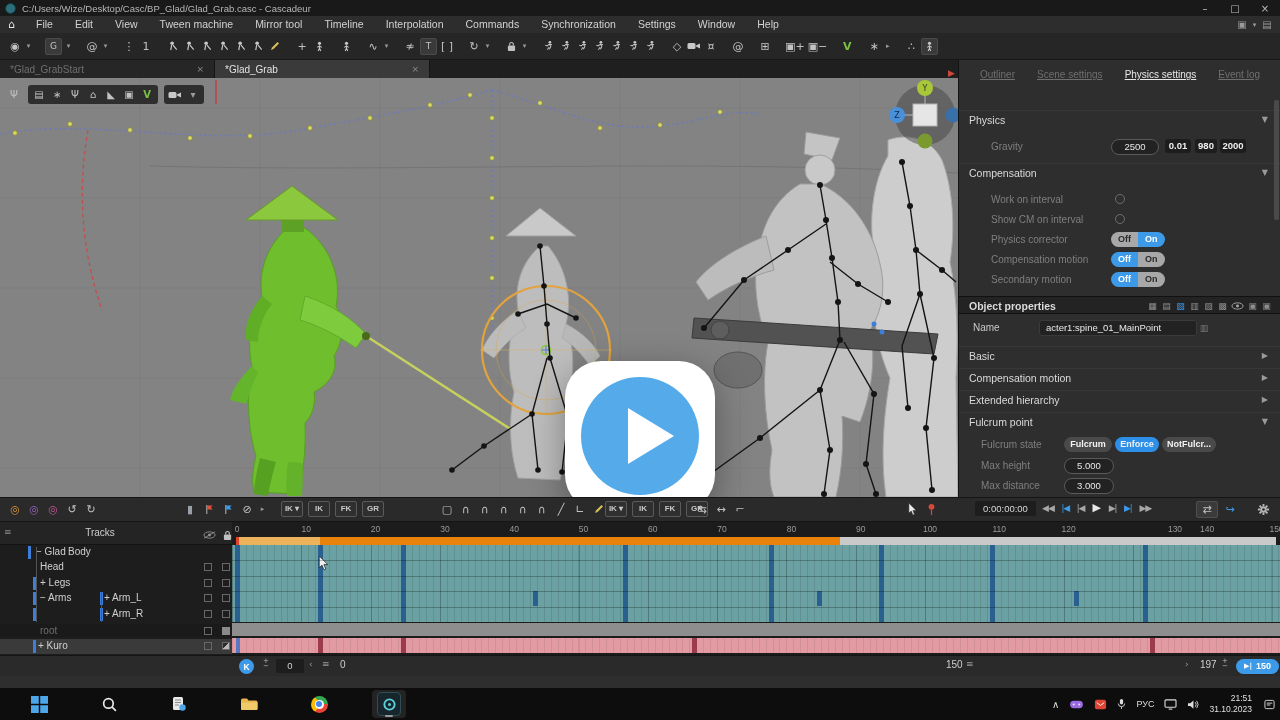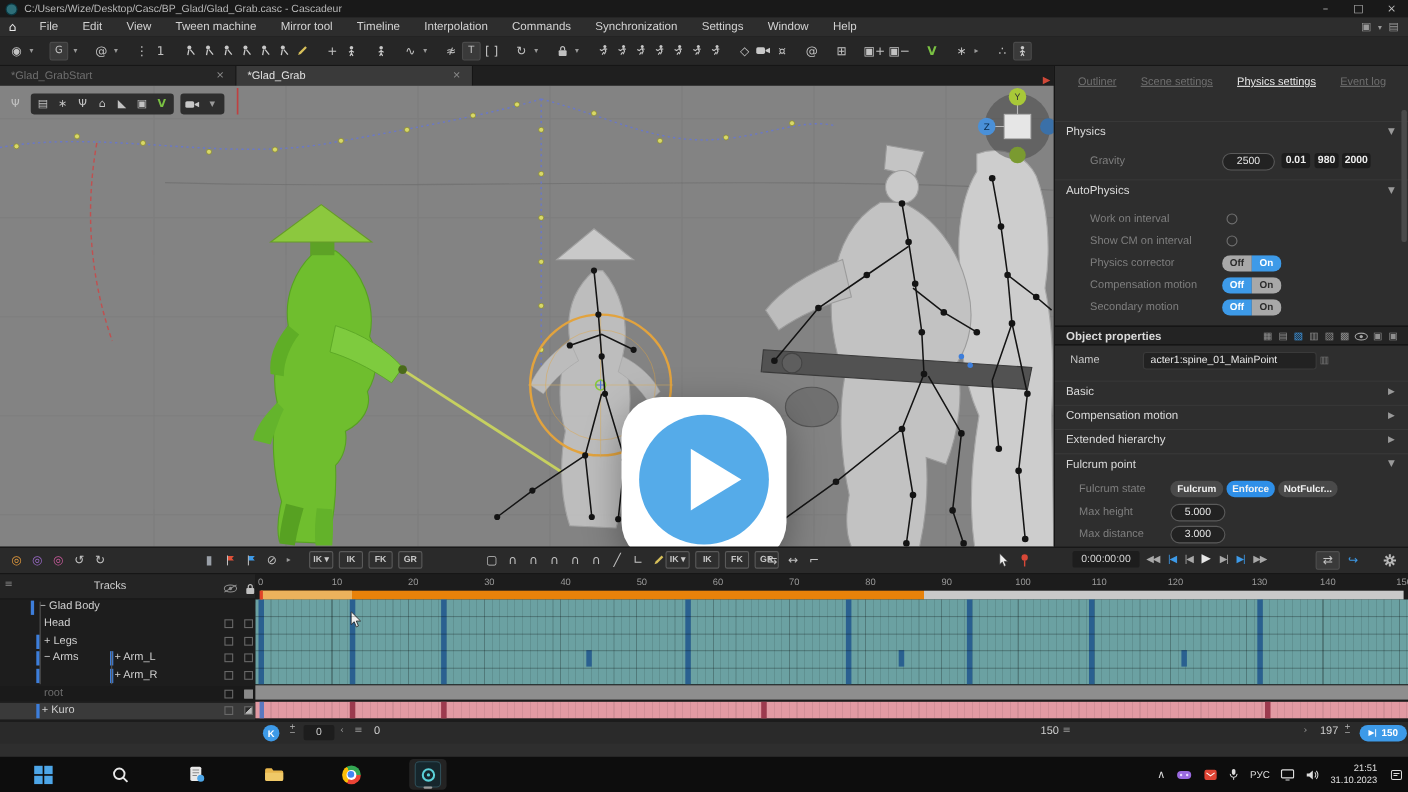--- a/index.html
+++ b/index.html
@@ -568,21 +568,21 @@
       <span>Physics</span>
       <span class="car">▼</span>
     </div>
     <span class="plabel" style="left:32px;top:81px;">Gravity</span>
     <span class="pfield" style="left:152px;top:79px;width:46px;">2500</span>
     <span class="pbtn" style="left:206px;top:79px;width:26px;text-align:center;">0.01</span>
     <span class="pbtn" style="left:236px;top:79px;width:22px;">980</span>
     <span class="pbtn" style="left:261px;top:79px;width:26px;">2000</span>
 
     <div class="sect-h" style="top:103px;">
-      <span>AutoPhysics</span>
+      <span>Compensation</span>
       <span class="car">▼</span>
     </div>
     <span class="plabel" style="left:32px;top:134px;">Work on interval</span>
     <span class="radio" style="left:156px;top:134px;"></span>
     <span class="plabel" style="left:32px;top:154px;">Show CM on interval</span>
     <span class="radio" style="left:156px;top:154px;"></span>
     <span class="plabel" style="left:32px;top:174px;">Physics corrector</span>
     <span class="pill" style="left:152px;top:172px;">
       <span>Off</span>
       <span class="on">On</span>
@@ -821,21 +821,21 @@
           <span class="tick" style="left: 212.9px;">30</span>
           <span class="tick" style="left: 282.2px;">40</span>
           <span class="tick" style="left: 351.5px;">50</span>
           <span class="tick" style="left: 420.8px;">60</span>
           <span class="tick" style="left: 490.1px;">70</span>
           <span class="tick" style="left: 559.4px;">80</span>
           <span class="tick" style="left: 628.7px;">90</span>
           <span class="tick" style="left: 698px;">100</span>
           <span class="tick" style="left: 767.3px;">110</span>
           <span class="tick" style="left: 836.6px;">120</span>
-          <span class="tick" style="left: 913px;">130</span>
+          <span class="tick" style="left: 943px;">130</span>
           <span class="tick" style="left: 975.2px;">140</span>
           <span class="tick" style="left: 1044.5px;">150</span>
           <div class="rbar" style="left: 5px; width: 602.91px; background: rgb(232, 130, 10);"></div>
           <div class="rbar" style="left: 5px; width: 83.16px; background: rgb(236, 178, 92);"></div>
           <div class="rbar" style="left: 607.91px; width: 436.59px; background: rgb(201, 201, 201);"></div>
         </div>
       <div id="teal-band" style="left: 0px; width: 1048.5px;"></div>
       <div id="root-band" style="left: 0px; width: 1048.5px;"></div>
       <div id="kuro-band" style="left: 0px; width: 1048.5px;"></div>
       <div id="keys">

